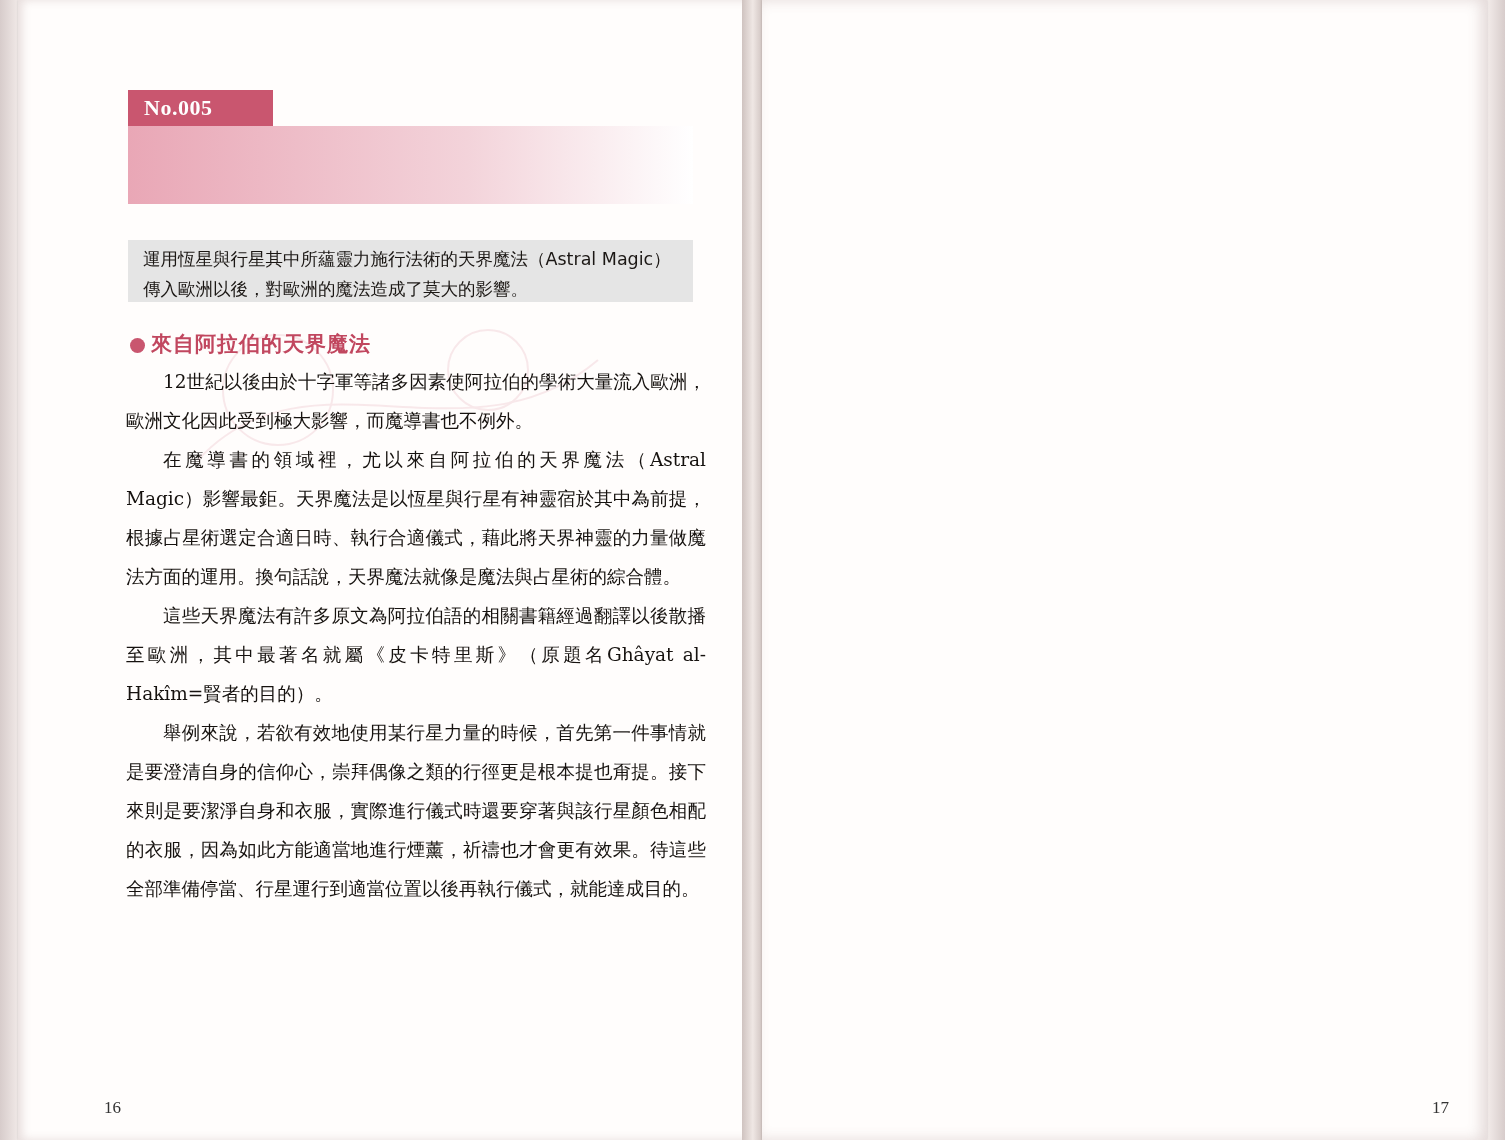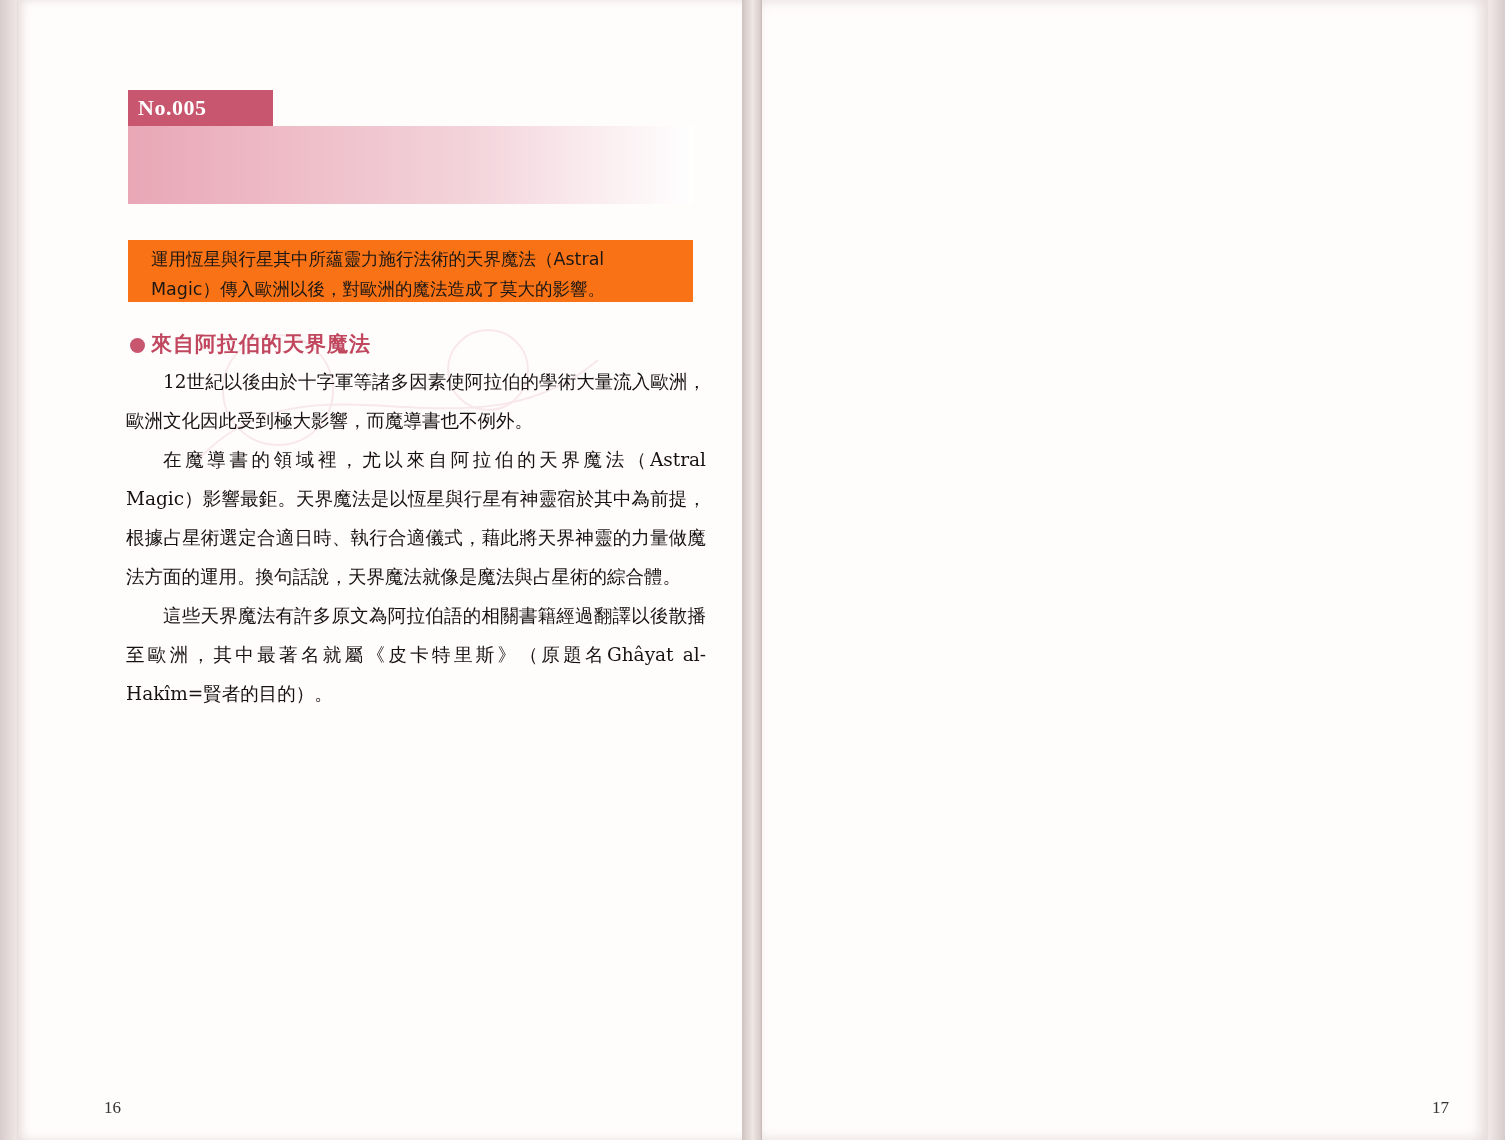--- a/index.html
+++ b/index.html
@@ -21,43 +21,43 @@
     background:linear-gradient(to right,#cfc3c0,#efe7e4 45%,#d8cdca 75%,#bfb2af);}
   .edge-left{position:absolute;left:0;top:0;width:20px;height:1140px;
     background:linear-gradient(to right,#d7cccb,#f3ecea);}
   .edge-right{position:absolute;left:1487px;top:0;width:18px;height:1140px;
     background:linear-gradient(to left,#d7cccb,#f3ecea);}
 
   
   .no-badge{
     position:absolute;left:110px;top:90px;width:145px;height:36px;
     background:#c9566f;color:#fff;font-weight:bold;font-size:22px;
-    display:flex;align-items:center;padding-left:10px;box-sizing:border-box;
+    display:flex;align-items:center;padding-left:16px;box-sizing:border-box;
     font-family:"Liberation Serif",serif;letter-spacing:.5px;
   }
   .title-band{
     position:absolute;left:110px;top:126px;width:565px;height:78px;
     background:linear-gradient(to right,#e9a7b6,#f3d3da 60%,#ffffff);
   }
   .title-cn{
     position:absolute;left:116px;top:128px;width:560px;height:74px;
     font-size:54px;font-weight:bold;color:#18140f;letter-spacing:2px;
     font-family:"DejaVu Sans",sans-serif;line-height:74px;
     text-shadow:1px 1px 0 #fff;
   }
   .title-en{
     position:absolute;left:110px;top:206px;width:400px;height:32px;
     background:#4a4340;color:#fff;font-style:italic;font-weight:bold;
     font-size:21px;font-family:"Liberation Serif",serif;
     display:flex;align-items:center;padding-left:8px;box-sizing:border-box;
   }
   .lead{
     position:absolute;left:110px;top:240px;width:565px;height:62px;
-    background:#f97316;color:#1b1714;font-size:17.5px;line-height:30px;
-    padding:4px 23px;box-sizing:border-box;
+    background:#e5e5e5;color:#1b1714;font-size:17.5px;line-height:30px;
+    padding:4px 15px;box-sizing:border-box;
     font-family:"DejaVu Sans",sans-serif;
   }
   .sec-head{
     position:absolute;left:112px;top:330px;font-size:21px;font-weight:bold;
     color:#c1475f;letter-spacing:1px;
   }
   .sec-head .dot{display:inline-block;width:15px;height:15px;border-radius:50%;
     background:#c9566f;margin-right:6px;vertical-align:middle;}
   .body-text{
     position:absolute;left:108px;top:362px;width:580px;
@@ -95,20 +95,21 @@
     <div class="lead">運用恆星與行星其中所蘊靈力施行法術的天界魔法（Astral Magic）傳入歐洲以後，對歐洲的魔法造成了莫大的影響。</div>
 
     <div class="sec-head">
       <span class="dot"></span><span>來自阿拉伯的天界魔法</span>
     </div>
 
     <div class="body-text">
       <p>12世紀以後由於十字軍等諸多因素使阿拉伯的學術大量流入歐洲，歐洲文化因此受到極大影響，而魔導書也不例外。</p>
       <p>在魔導書的領域裡，尤以來自阿拉伯的天界魔法（Astral Magic）影響最鉅。天界魔法是以恆星與行星有神靈宿於其中為前提，根據占星術選定合適日時、執行合適儀式，藉此將天界神靈的力量做魔法方面的運用。換句話說，天界魔法就像是魔法與占星術的綜合體。</p>
       <p>這些天界魔法有許多原文為阿拉伯語的相關書籍經過翻譯以後散播至歐洲，其中最著名就屬《皮卡特里斯》（原題名Ghâyat al-Hakîm=賢者的目的）。</p>
+      <p>舉例來說，若欲有效地使用某行星力量的時候，首先第一件事情就是要澄清自身的信仰心，崇拜偶像之類的行徑更是根本提也甭提。接下來則是要潔淨自身和衣服，實際進行儀式時還要穿著與該行星顏色相配的衣服，因為如此方能適當地進行煙薰，祈禱也才會更有效果。待這些全部準備停當、行星運行到適當位置以後再執行儀式，就能達成目的。</p>
     </div>
 
     <div class="folio-l">16</div>
   </div>
 
   <div class="gutter"></div>
 
   <div class="page page-right">
 
     <div>

